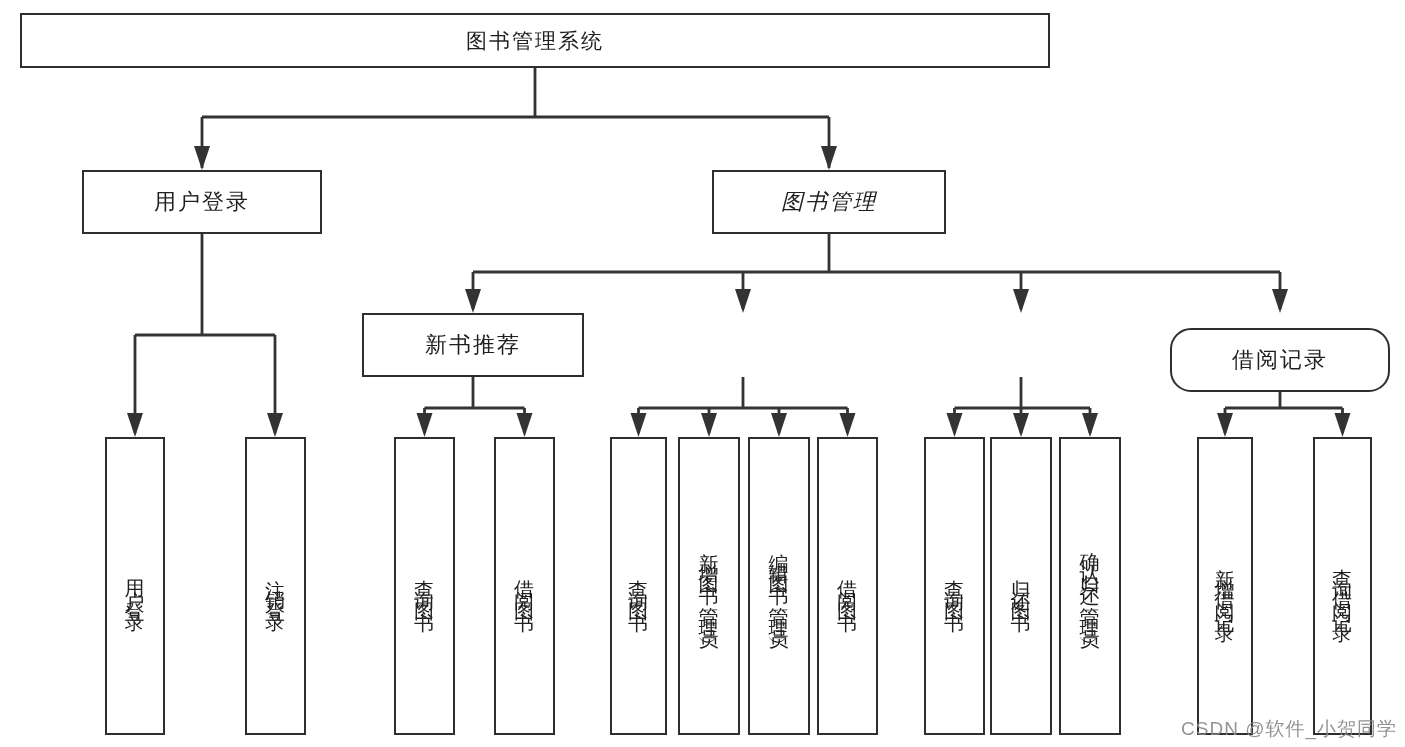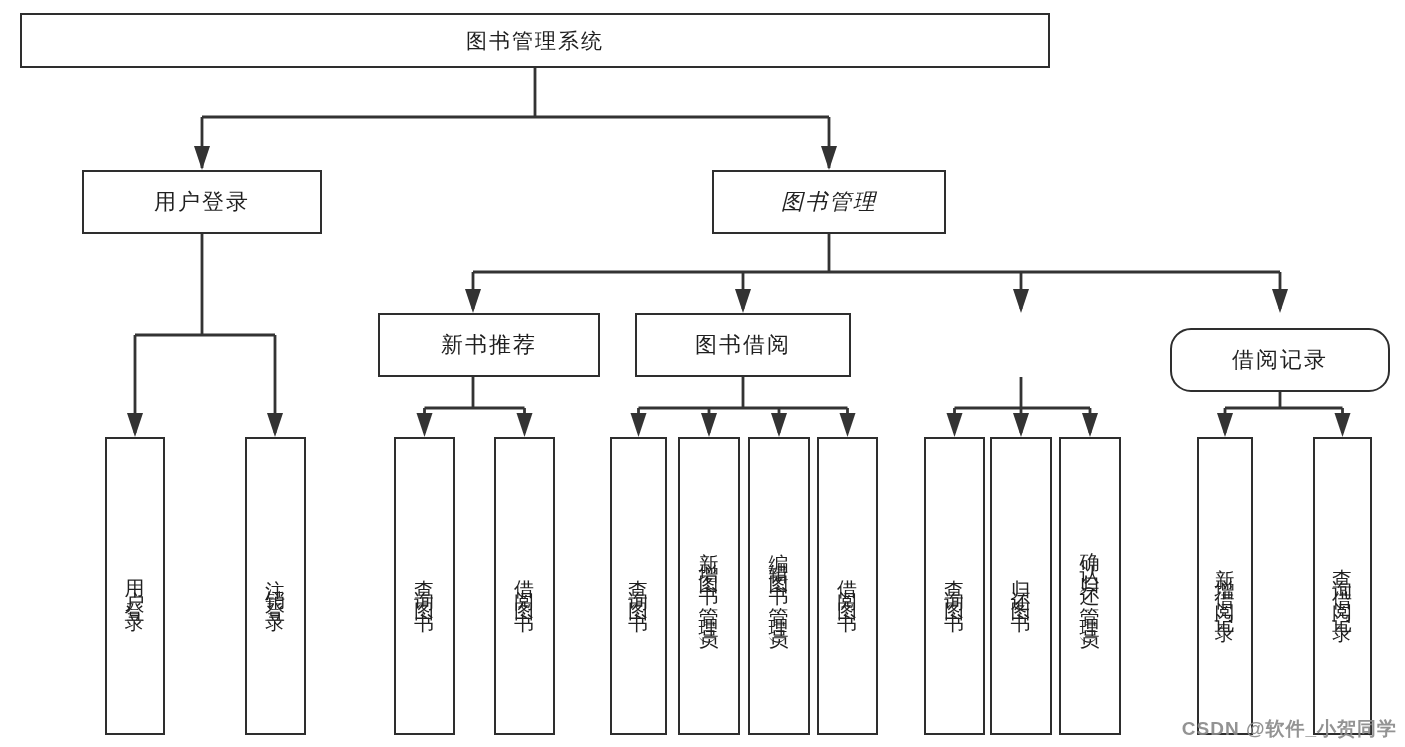--- a/index.html
+++ b/index.html
@@ -17,42 +17,42 @@
   .v{
     writing-mode:vertical-rl;text-orientation:mixed;
     font-size:20px;letter-spacing:11px;font-weight:500;line-height:1;
   }
   
   #n-root{left:20px;top:13px;width:1030px;height:55px;font-size:21px;}
   
   #n-user{left:82px;top:170px;width:240px;height:64px;}
   #n-mgmt{left:712px;top:170px;width:234px;height:64px;font-style:italic;}
   
-  #n-newbook{left:362px;top:313px;width:222px;height:64px;margin-left:16px;}
+  #n-newbook{left:362px;top:313px;width:222px;height:64px;}
   #n-borrow{left:635px;top:313px;width:216px;height:64px;}
   #n-current{left:911px;top:313px;width:220px;height:64px;}
   #n-records{left:1170px;top:328px;width:220px;height:64px;border-radius:21px;}
   
   .leaf{top:437px;height:298px;}
   #l-a1{left:105px;width:60px;}
   #l-a2{left:245px;width:61px;}
   #l-b1{left:394px;width:61px;}
   #l-b2{left:494px;width:61px;}
   #l-c1{left:610px;width:57px;}
   #l-c2{left:678px;width:62px;}
   #l-c3{left:748px;width:62px;}
   #l-c4{left:817px;width:61px;}
   #l-d1{left:924px;width:61px;}
   #l-d2{left:990px;width:62px;}
   #l-d3{left:1059px;width:62px;}
   #l-e1{left:1197px;width:56px;}
   #l-e2{left:1313px;width:59px;}
   #watermark{
     position:absolute;right:8px;bottom:5px;z-index:5;
-    font-size:19px;letter-spacing:1px;color:rgba(138,138,138,0.92);white-space:nowrap;font-weight:bold;
+    font-size:19px;letter-spacing:1px;color:rgba(138,138,138,0.92);white-space:nowrap;
   }
 </style>
 </head>
 <body>
 
 <div id="canvas">
 
   <svg id="wires" width="1405" height="747" viewBox="0 0 1405 747">
     <g stroke="#333333" stroke-width="2.8" fill="none">
 
@@ -92,21 +92,20 @@
       <polygon points="1342.5,437 1334.5,413 1350.5,413"></polygon>
     </g>
   </svg>
 
   <div class="box h" id="n-root">图书管理系统</div>
 
   <div class="box h" id="n-user">用户登录</div>
   <div class="box h" id="n-mgmt">图书管理</div>
 
   <div class="box h" id="n-newbook">新书推荐</div>
-  <div class="box h" id="n-borrow">图书借阅</div>
   <div class="box h" id="n-records">借阅记录</div>
 
   <div class="box v leaf" id="l-a1">用户登录</div>
   <div class="box v leaf" id="l-a2">注销登录</div>
 
   <div class="box v leaf" id="l-b1">查询图书</div>
   <div class="box v leaf" id="l-b2">借阅图书</div>
 
   <div class="box v leaf" id="l-c1">查询图书</div>
   <div class="box v leaf" id="l-c2">新增图书（管理员）</div>

